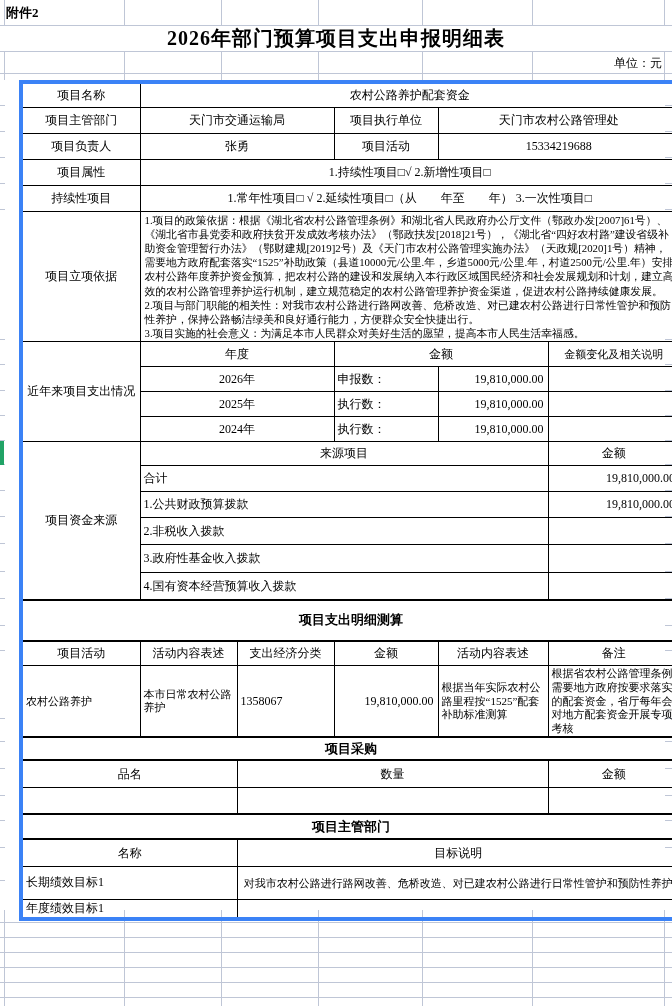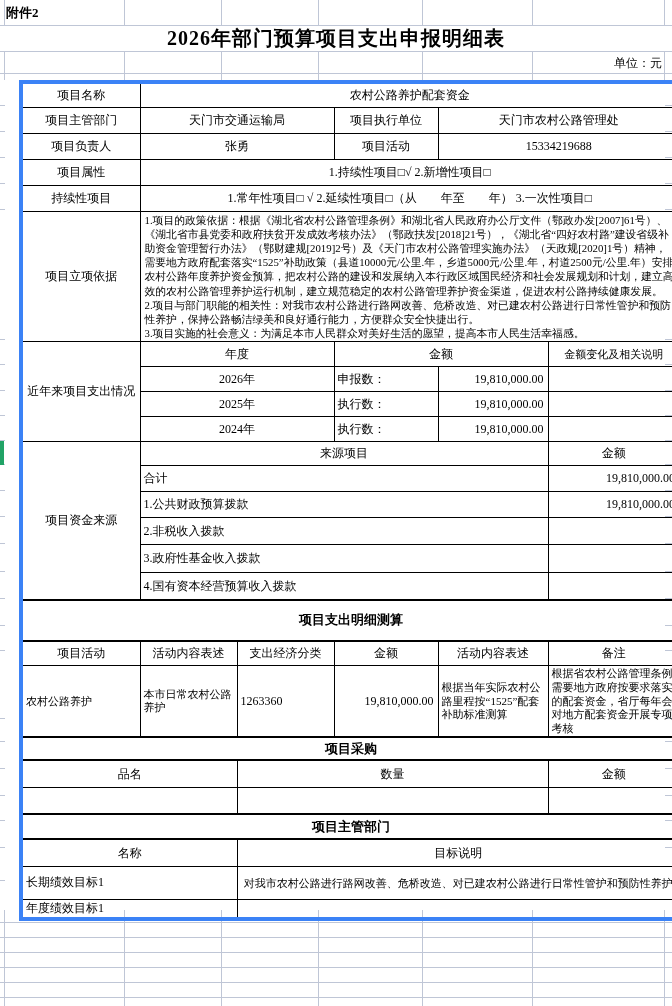--- a/index.html
+++ b/index.html
@@ -227,21 +227,21 @@
     <td class="center">项目活动</td>
     <td class="center">活动内容表述</td>
     <td class="center">支出经济分类</td>
     <td class="center">金额</td>
     <td class="center">活动内容表述</td>
     <td class="center">备注</td>
   </tr>
   <tr style="height:68px">
     <td class="left sm">农村公路养护</td>
     <td class="left sm">本市日常农村公路养护</td>
-    <td class="left">1263360</td>
+    <td class="left">1358067</td>
     <td class="amount">19,810,000.00</td>
     <td class="left sm">根据当年实际农村公路里程按“1525”配套补助标准测算</td>
     <td class="left sm">根据省农村公路管理条例需要地方政府按要求落实的配套资金，省厅每年会对地方配套资金开展专项考核</td>
   </tr>
 
   <tr style="height:23px">
     <td class="section" colspan="6">项目采购</td>
   </tr>
   <tr style="height:27px">
     <td class="center" colspan="2">品名</td>

